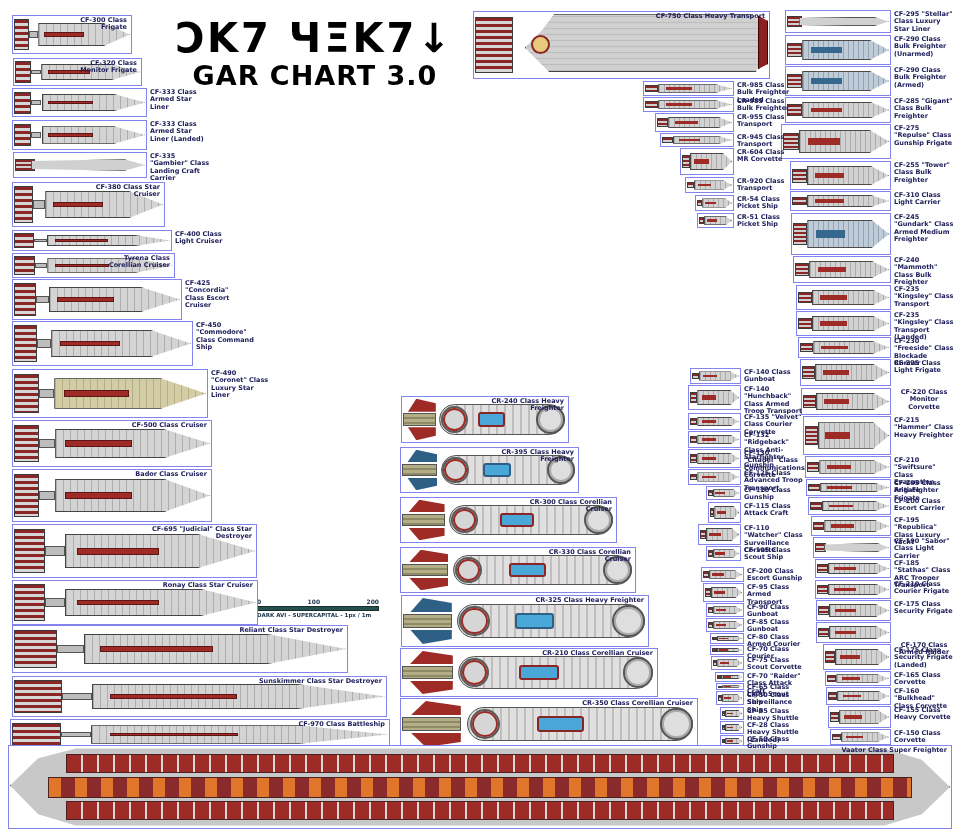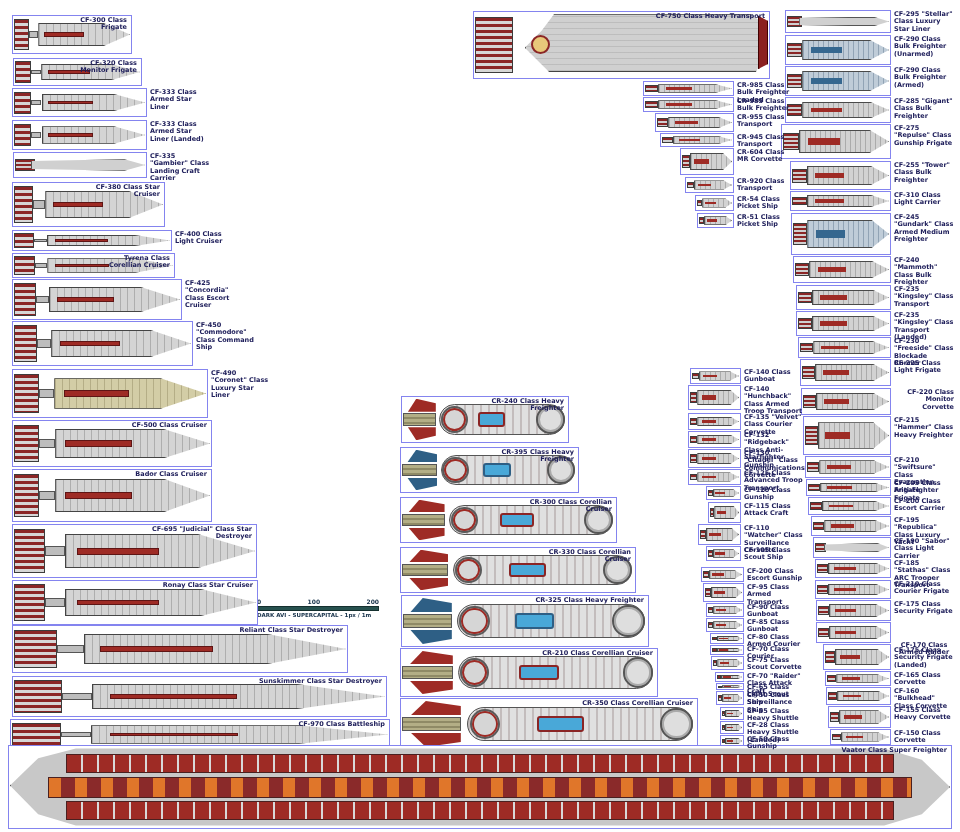--- a/index.html
+++ b/index.html
@@ -50,20 +50,24 @@
   
   .super-base{inset:0;background:#c8c8c8;border:1px solid #333;clip-path:polygon(0 48%,3% 14%,7% 2%,93% 2%,97% 16%,100% 50%,97% 84%,93% 98%,7% 98%,3% 84%);}
   .super-rowtop{left:6%;right:6%;top:9%;height:23%;background:repeating-linear-gradient(90deg,#9e2b25 0 14px,#d9d9d9 14px 16px);border:1px solid #4a2020;}
   .super-rowmid{left:4%;right:4%;top:37%;height:27%;background:repeating-linear-gradient(90deg,#e0762a 0 12px,#8a2a2a 12px 26px);border:1px solid #4a2020;}
   .super-rowbot{left:6%;right:6%;bottom:9%;height:23%;background:repeating-linear-gradient(90deg,#9e2b25 0 14px,#d9d9d9 14px 16px);border:1px solid #4a2020;}
 </style>
 </head>
 <body>
 
 <div id="canvas">
+  <div id="title-block">
+    <div id="title-aurebesh">ϽK7 ЧΞK7↓</div>
+    <div id="title-main">GAR CHART 3.0</div>
+  </div>
 
   <div id="scale-bar">
     <div class="ticks">
       <span>0</span>
       <span>100</span>
       <span>200</span>
     </div>
     <div class="bar"></div>
     <div class="caption">DARK AVI - SUPERCAPITAL - 1px / 1m</div>
   </div>
@@ -673,21 +677,21 @@
         </div>
       </div>
       <div class="ship-label" style="left: 894px; top: 360px; width: 60px; text-align: left;">CF-225 Class Light Frigate</div>
       <div class="ship-box" style="left: 801px; top: 388px; width: 90px; height: 27px;">
         <div class="art" style="inset: 1px;">
           <div class="eng-mini"></div>
           <div class="hull-mini"></div>
           <div class="core-mini"></div>
         </div>
       </div>
-      <div class="ship-label" style="left: 894px; top: 389px; width: 60px; text-align: right;">CF-220 Class Monitor Corvette</div>
+      <div class="ship-label" style="left: 894px; top: 389px; width: 60px; text-align: center;">CF-220 Class Monitor Corvette</div>
       <div class="ship-box" style="left: 803px; top: 416px; width: 88px; height: 39px;">
         <div class="art" style="inset: 1px;">
           <div class="eng-mini"></div>
           <div class="hull-mini"></div>
           <div class="core-mini"></div>
         </div>
       </div>
       <div class="ship-label" style="left: 894px; top: 417px; width: 60px; text-align: left;">CF-215 "Hammer" Class Heavy Freighter</div>
       <div class="ship-box" style="left: 805px; top: 456px; width: 86px; height: 22px;">
         <div class="art" style="inset: 1px;">

